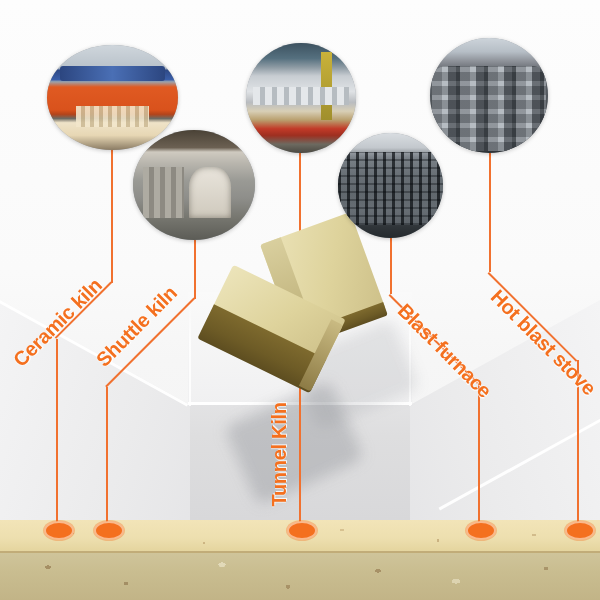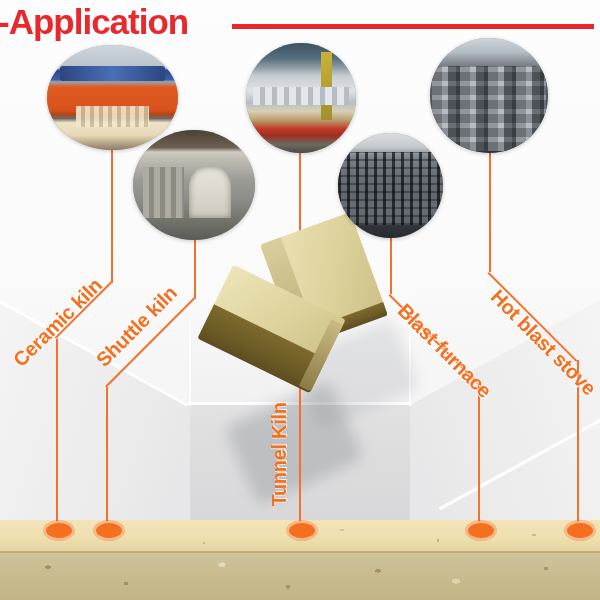--- a/index.html
+++ b/index.html
@@ -226,18 +226,14 @@
   <div class="label" style="left:17px;top:352px;transform:rotate(-45deg);">Ceramic kiln</div>
 
   <div class="label" style="left:100px;top:352px;transform:rotate(-45deg);">Shuttle kiln</div>
 
   <div class="label" style="left:279px;top:495px;transform:rotate(-90deg);">Tunnel Kiln</div>
 
   <div class="label" style="left:401px;top:296px;transform:rotate(45deg);">Blast furnace</div>
 
   <div class="label" style="left:494px;top:282px;transform:rotate(45deg);">Hot blast stove</div>
 
-  <div class="header">
-    <div class="title">-Application</div>
-    <div class="title-rule"></div>
-  </div>
 
 </div>
 
 </body></html>

